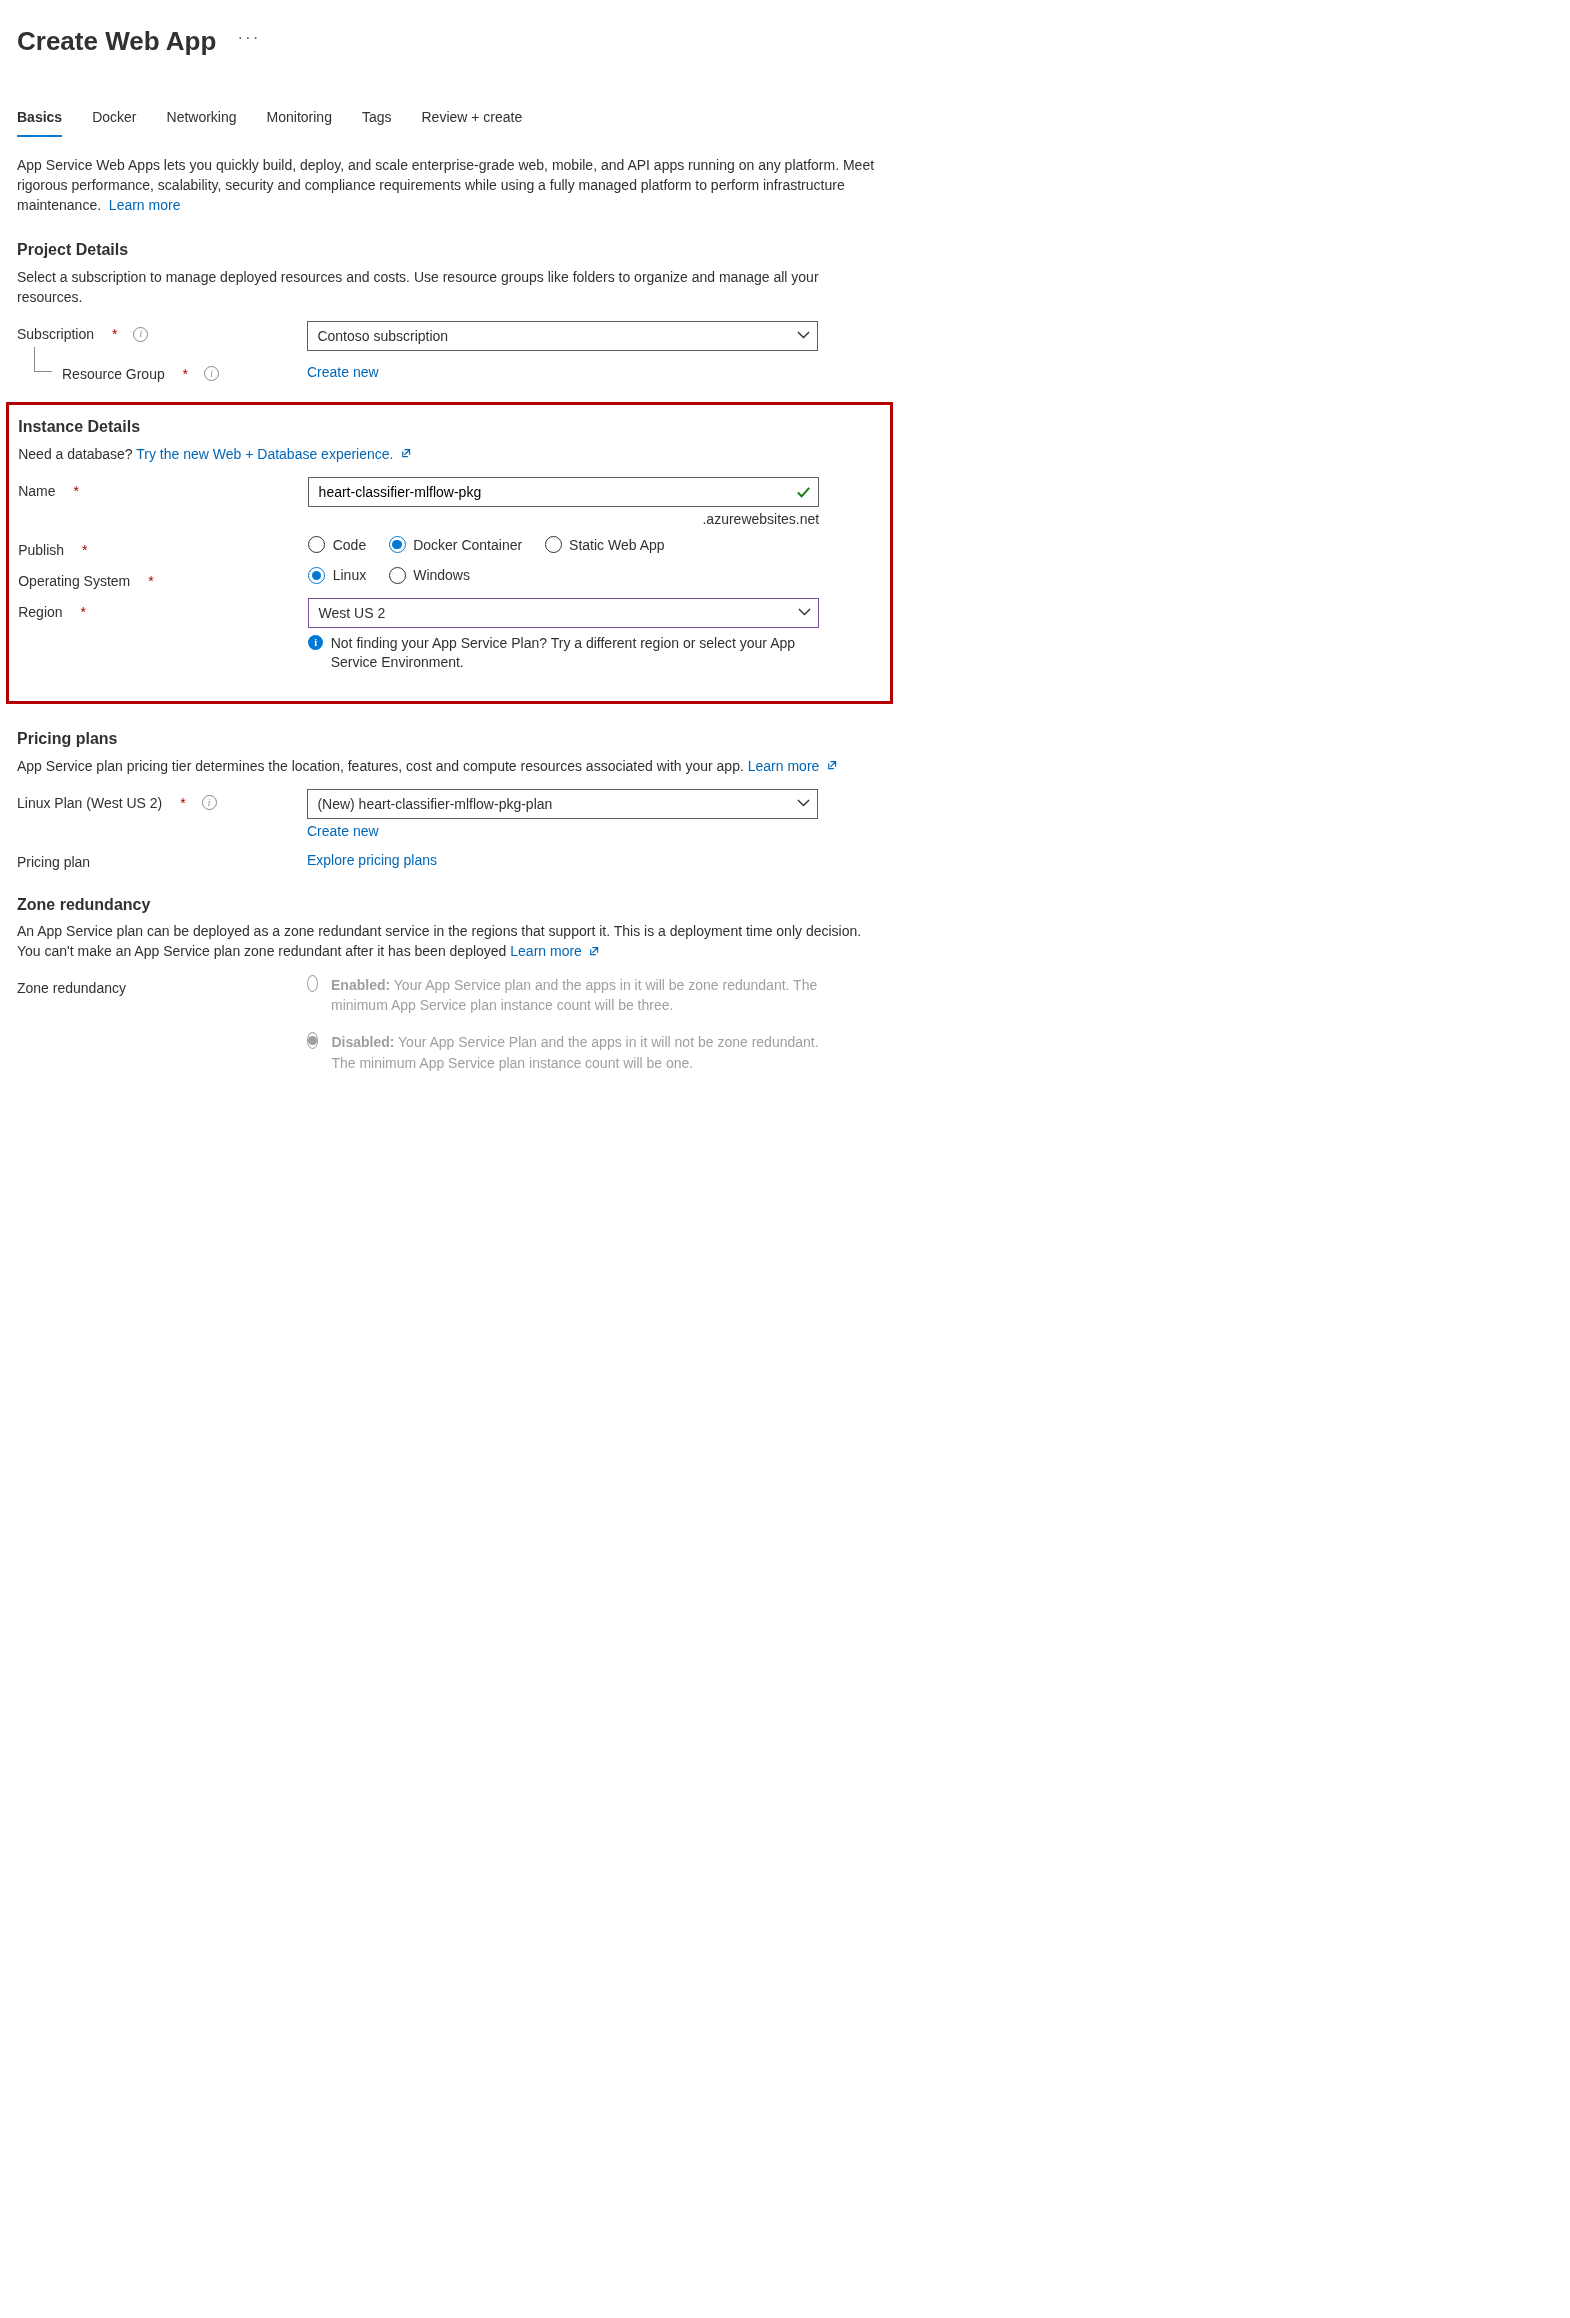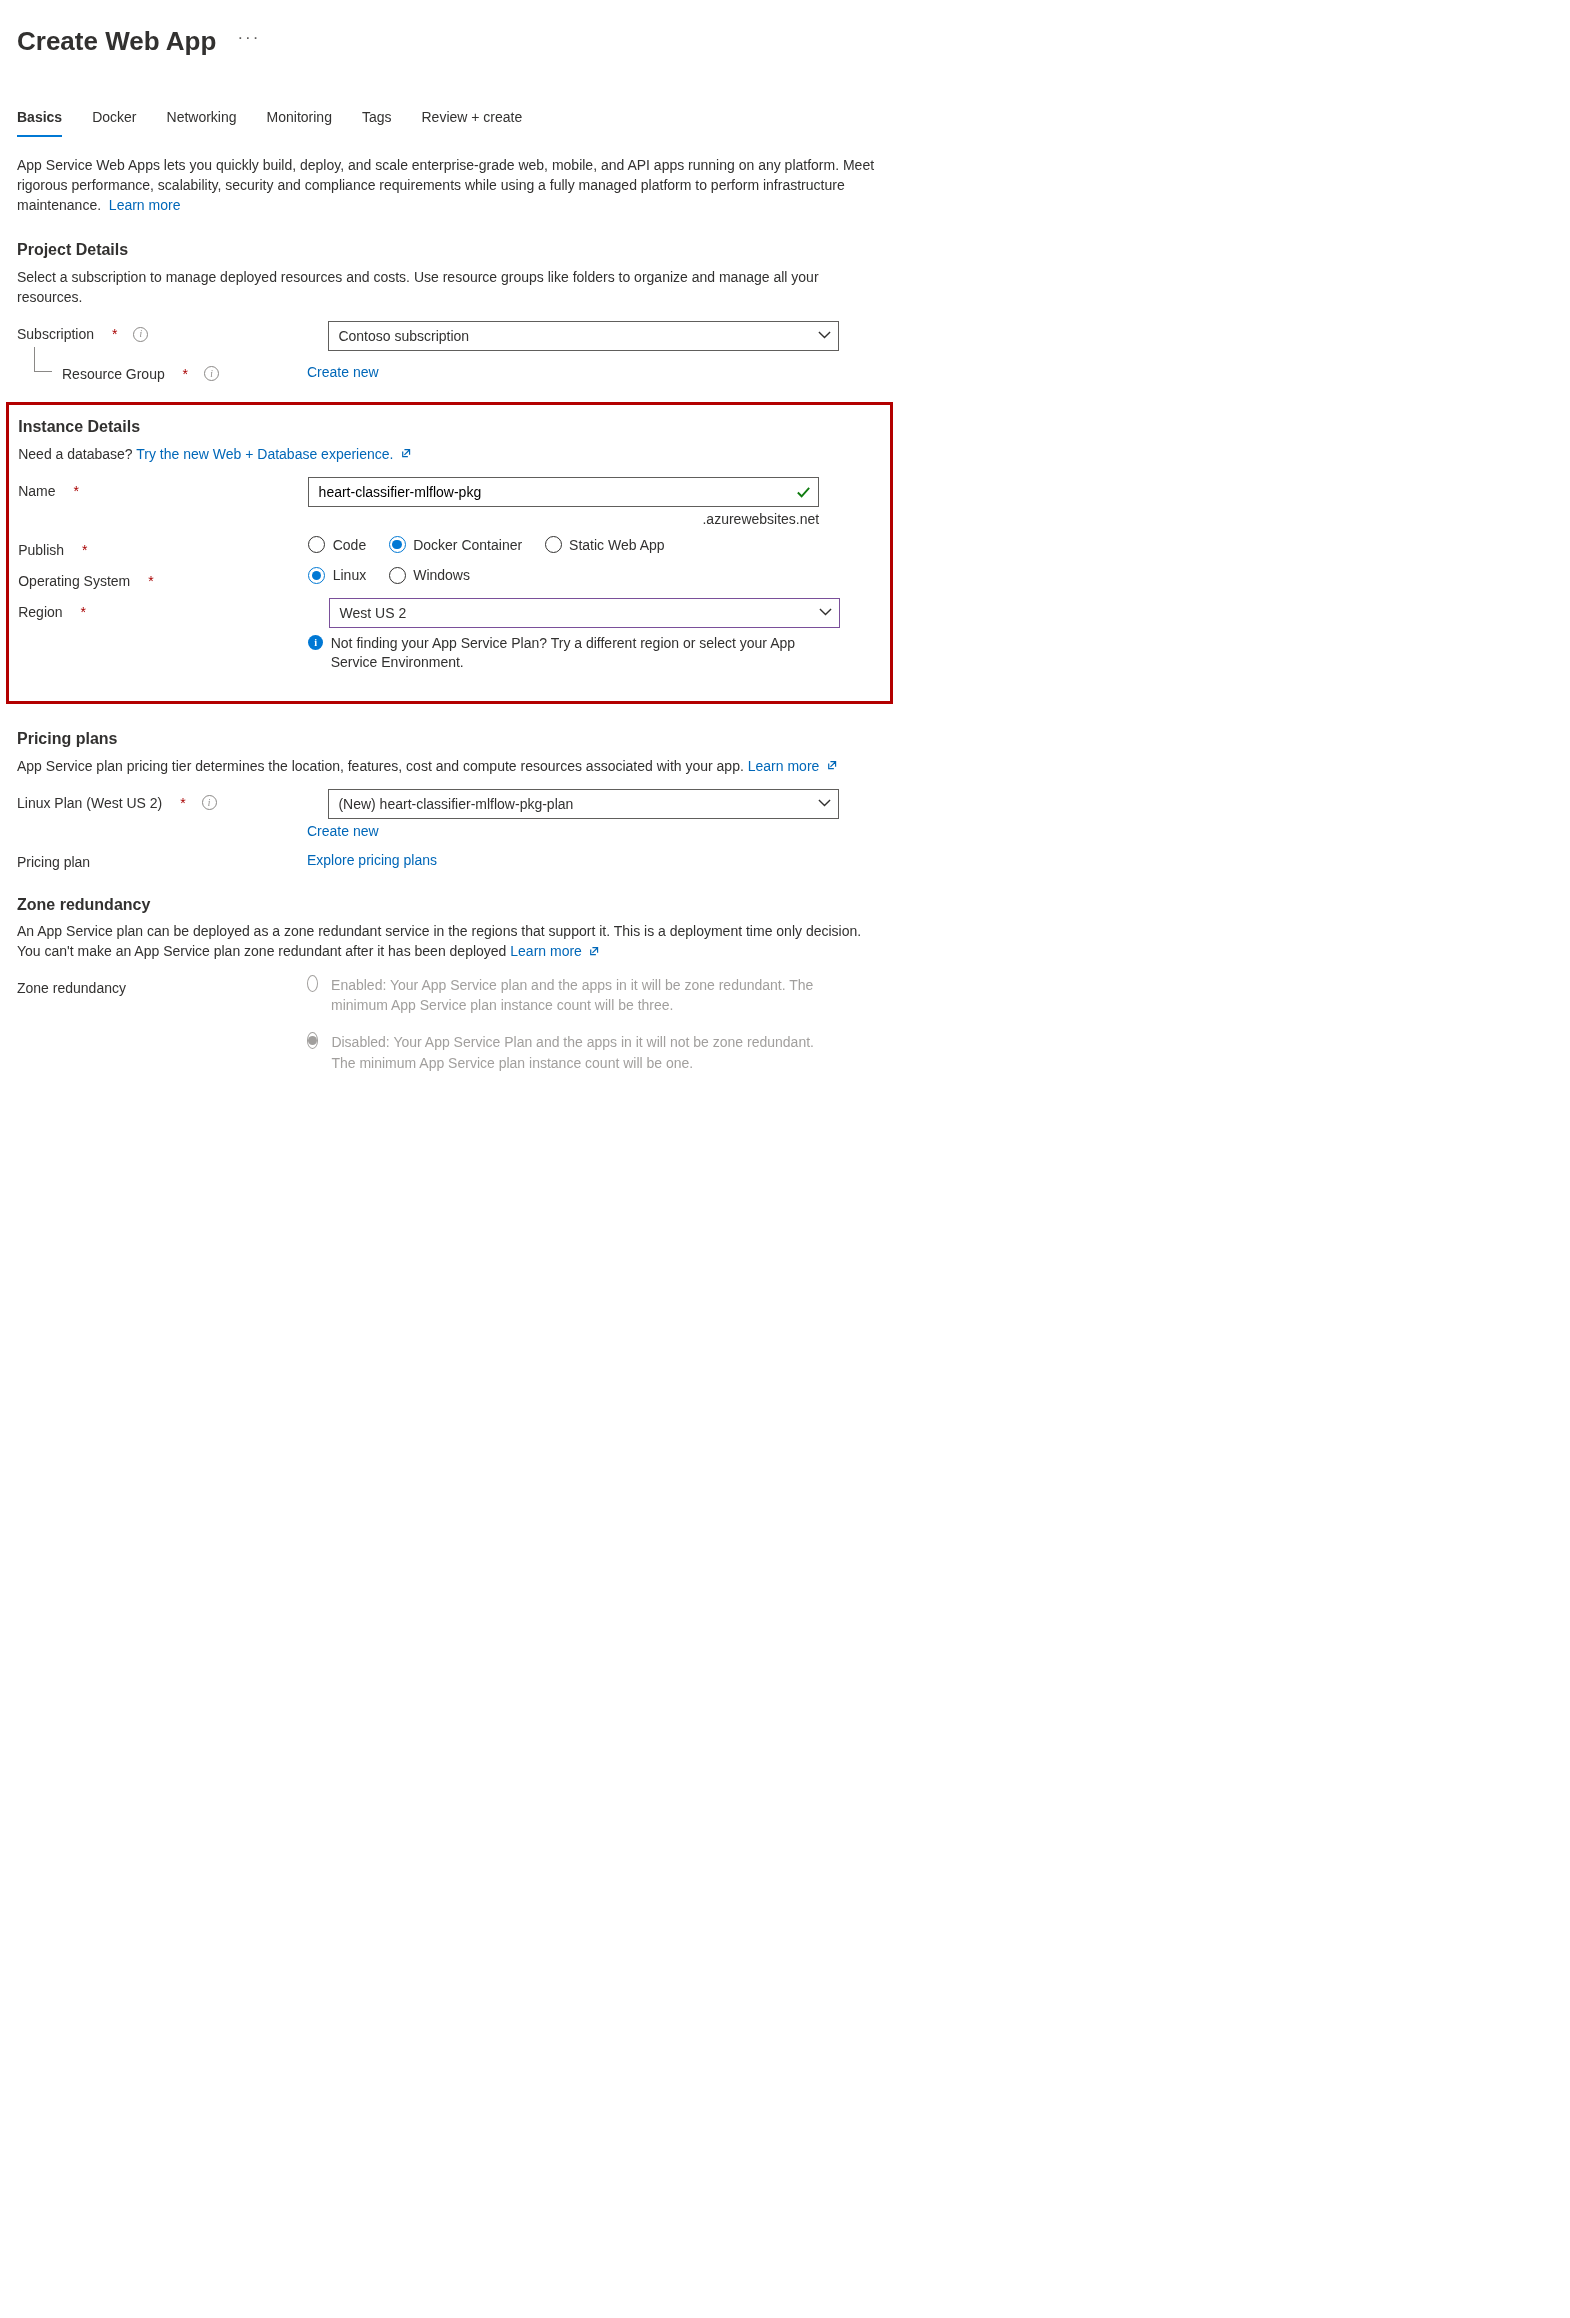--- a/index.html
+++ b/index.html
@@ -119,21 +119,20 @@
     height: 30px;
     display: flex;
     align-items: center;
     padding: 0 28px 0 9.4px;
     font-size: 14px;
     background: #fff;
     cursor: pointer;
     box-sizing: border-box;
     width: 511px;
     max-width: 100%;
-    margin-left: 21px;
   }
   .select.accent { border-color: #7a4f9a; }
   .select .chevron {
     position: absolute;
     right: 7.5px; top: 50%;
     width: 13px; height: 13px;
     transform: translateY(-60%);
     pointer-events: none;
   }
   .select .chevron svg { width: 13px; height: 13px; }
@@ -230,21 +229,21 @@
     display: flex;
     gap: 13px;
     margin-bottom: 17px;
     max-width: 525px;
   }
   .zr-text {
     font-size: 14px;
     line-height: 1.45;
     color: #a19f9d;
   }
-  .zr-text b { color: #a19f9d; font-weight: 400; }
+  .zr-text b { color: #a19f9d; font-weight: 700; }
 </style>
 </head>
 <body>
 
 <div class="page">
 
   <h1 class="page-title">Create Web App</h1>
   <span class="ellipsis-btn">···</span>
 
   

